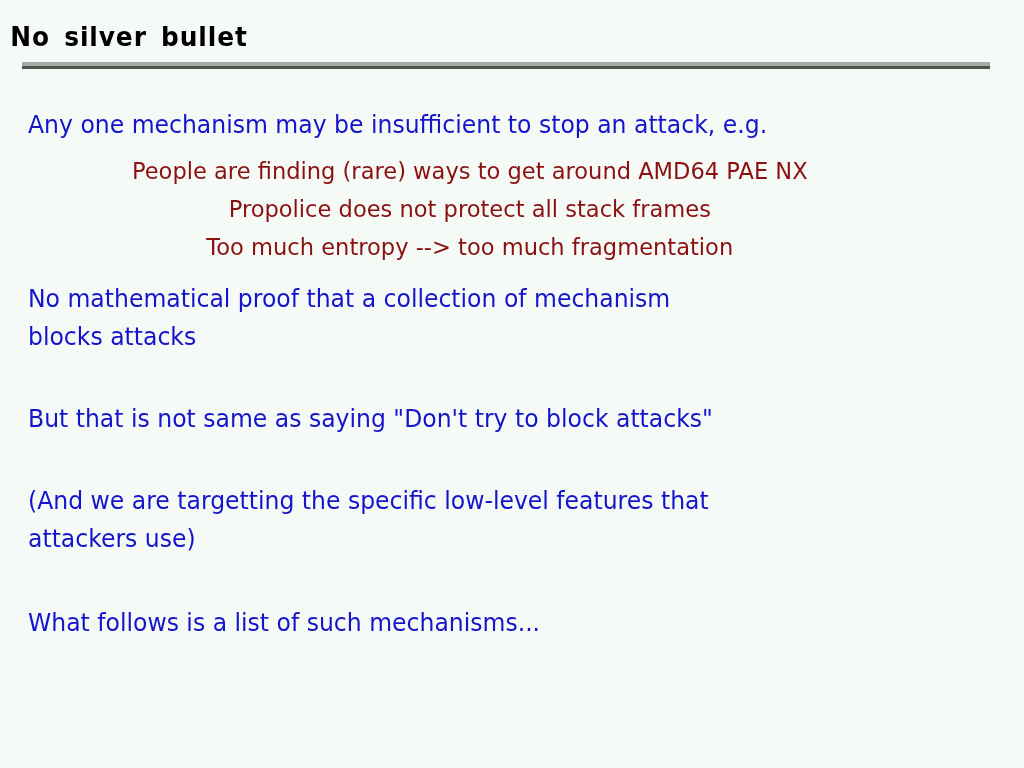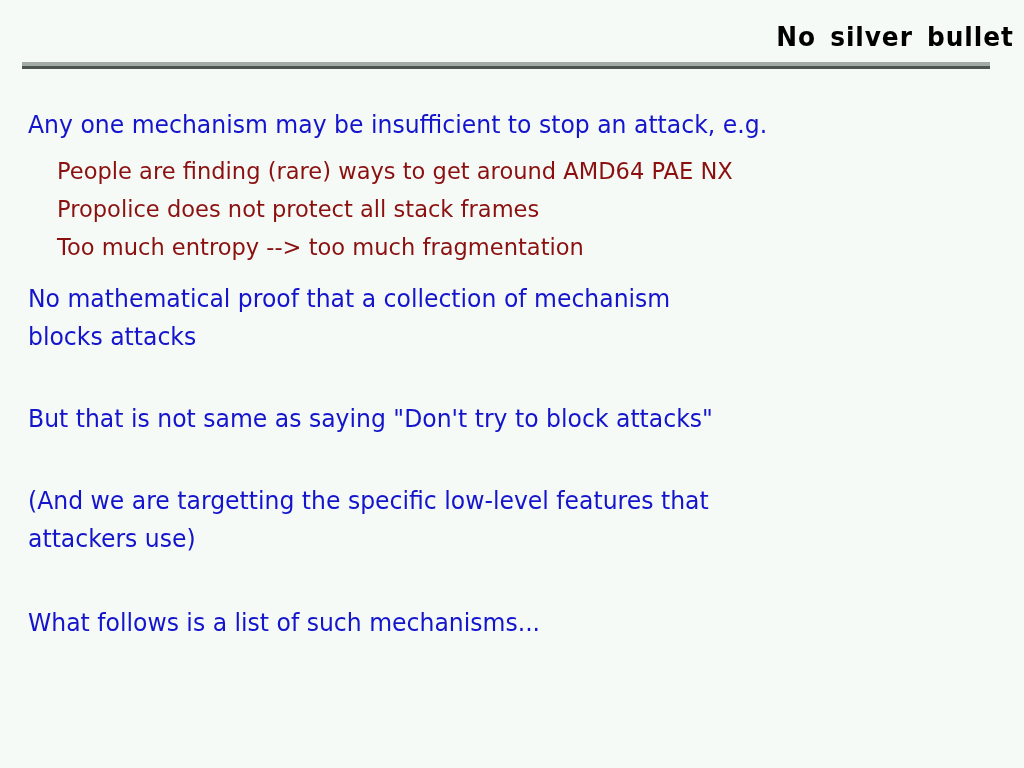--- a/index.html
+++ b/index.html
@@ -19,21 +19,21 @@
     height: 768px;
     box-sizing: border-box;
   }
 
   
   .title-area {
     position: absolute;
     left: 0;
     top: 22px;
     width: 1024px;
-    text-align: right;
+    text-align: left;
   }
   .slide-title {
     display: inline-block;
     font-family: "DejaVu Sans", sans-serif;
     font-size: 27px;
     font-weight: bold;
     color: #000000;
     letter-spacing: 1.0px;
     word-spacing: 5px;
     transform: scaleX(0.92);
@@ -85,20 +85,21 @@
     transform: scaleX(0.96);
     transform-origin: left center;
     white-space: pre-wrap;
   }
 
   .sub-list {
     margin: 8px 0 0 57px;
     padding: 0;
     list-style: none;
     max-width: 860px;
+    text-align: center;
   }
   .sub-item {
     color: #8b1010;
     font-size: 23.5px;
     line-height: 38px;
     transform: scaleX(0.96);
     transform-origin: left center;
     white-space: pre-wrap;
   }
 

